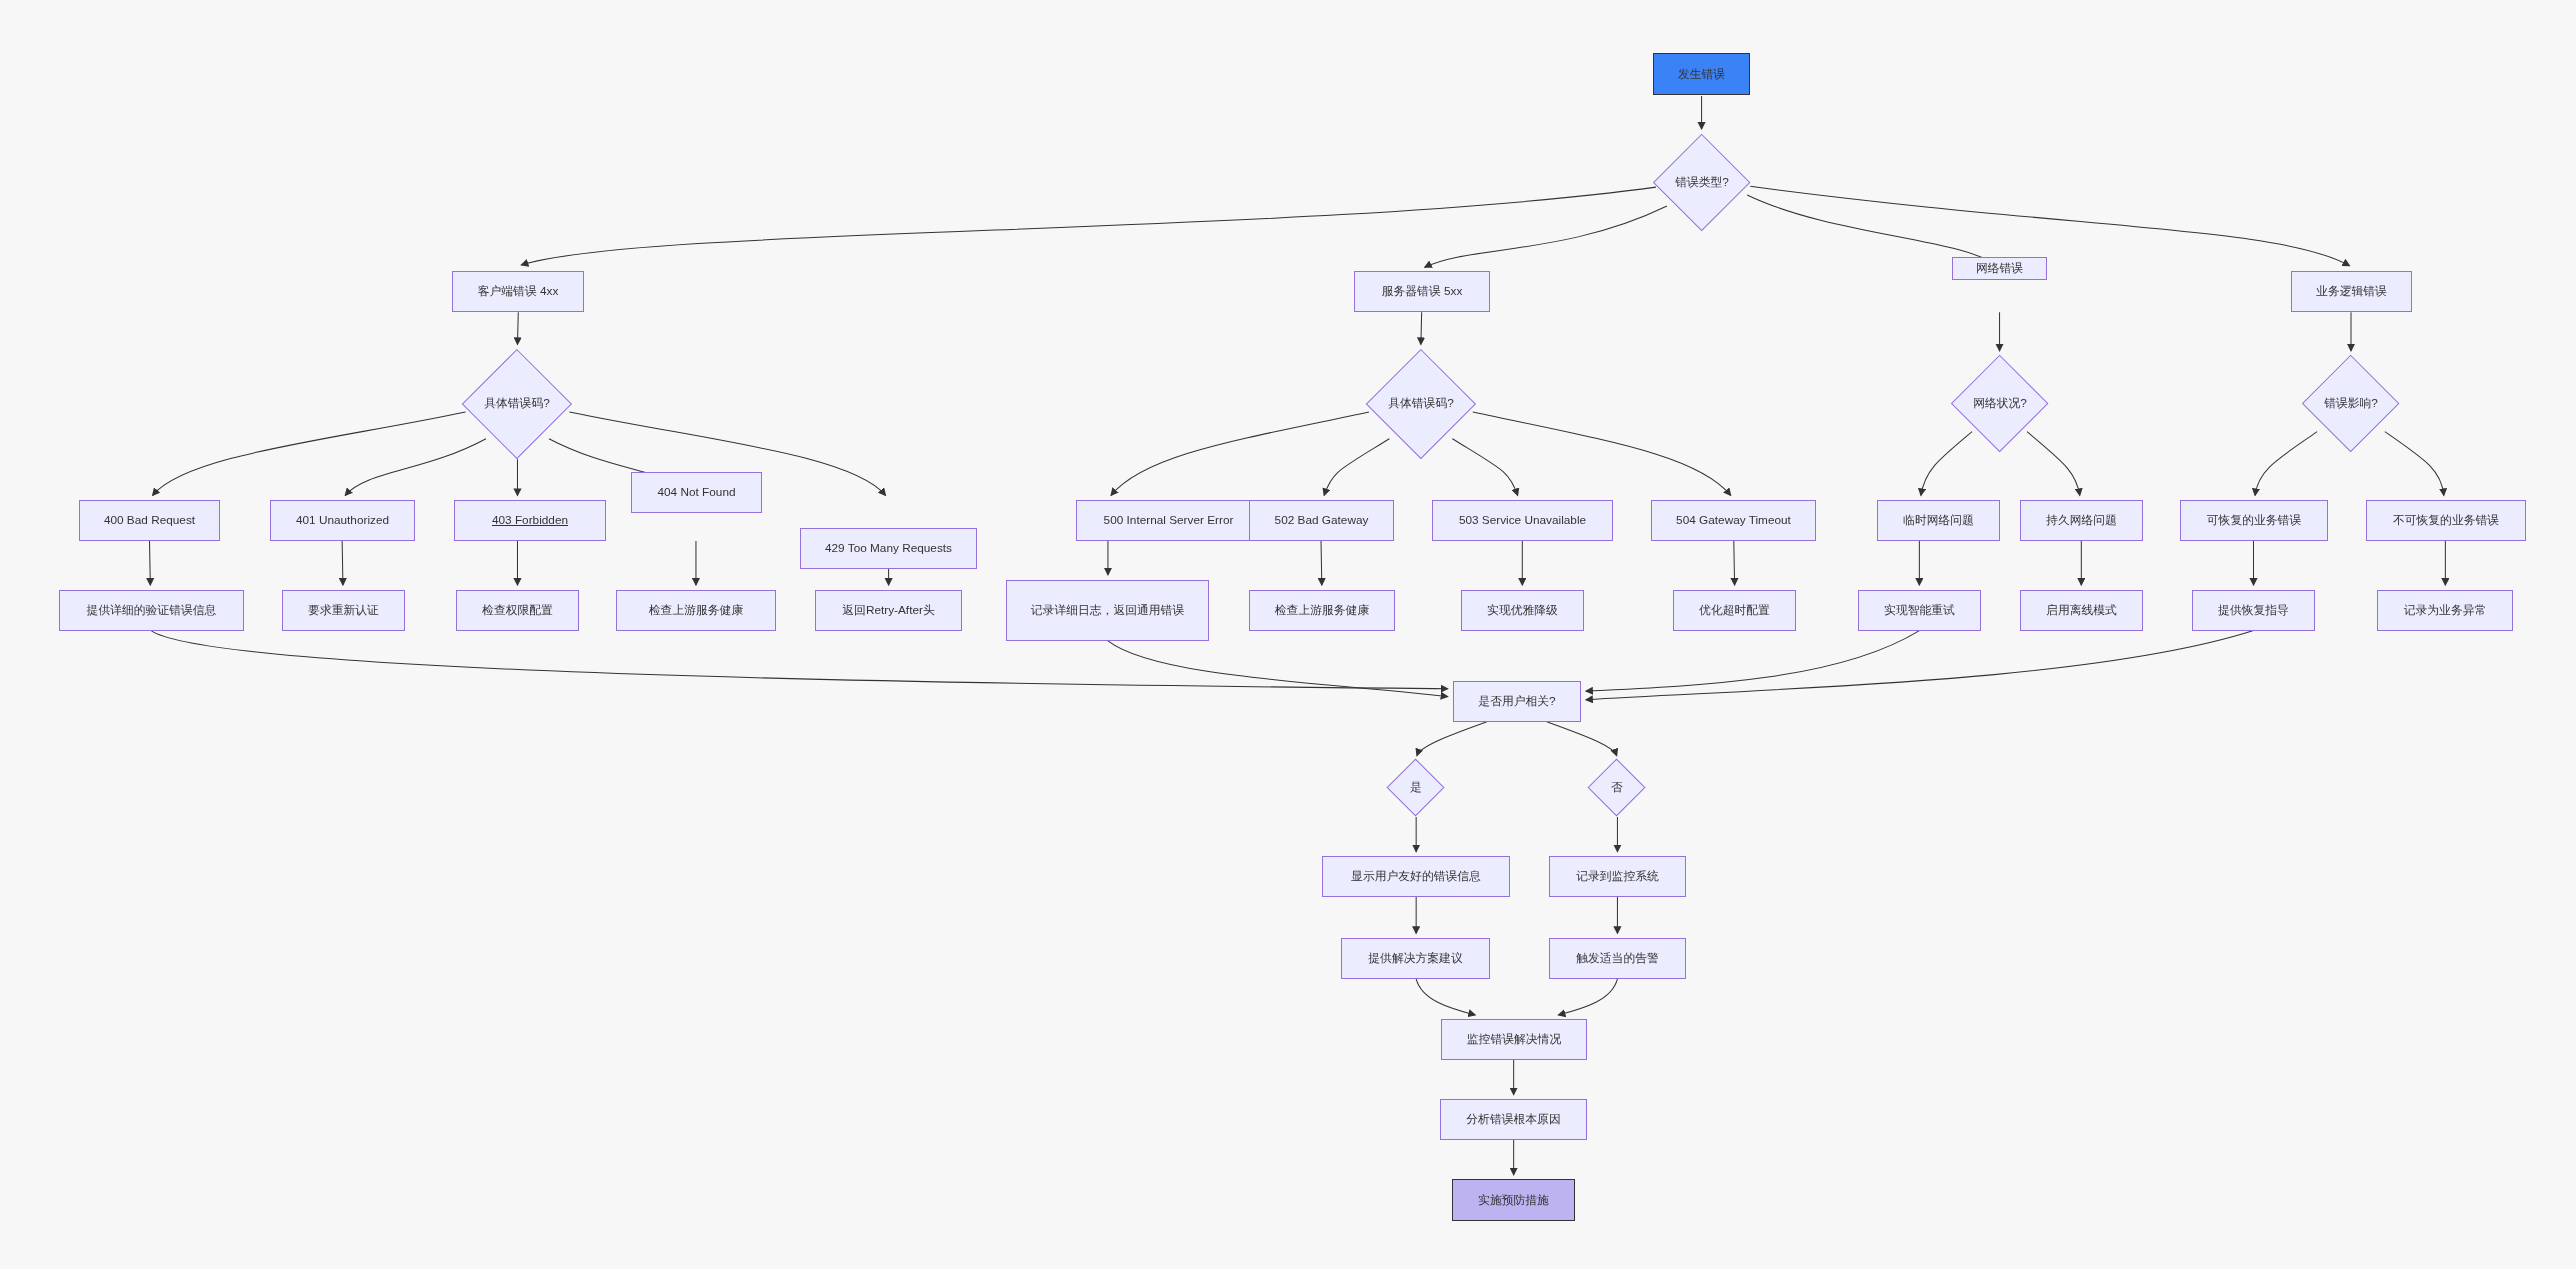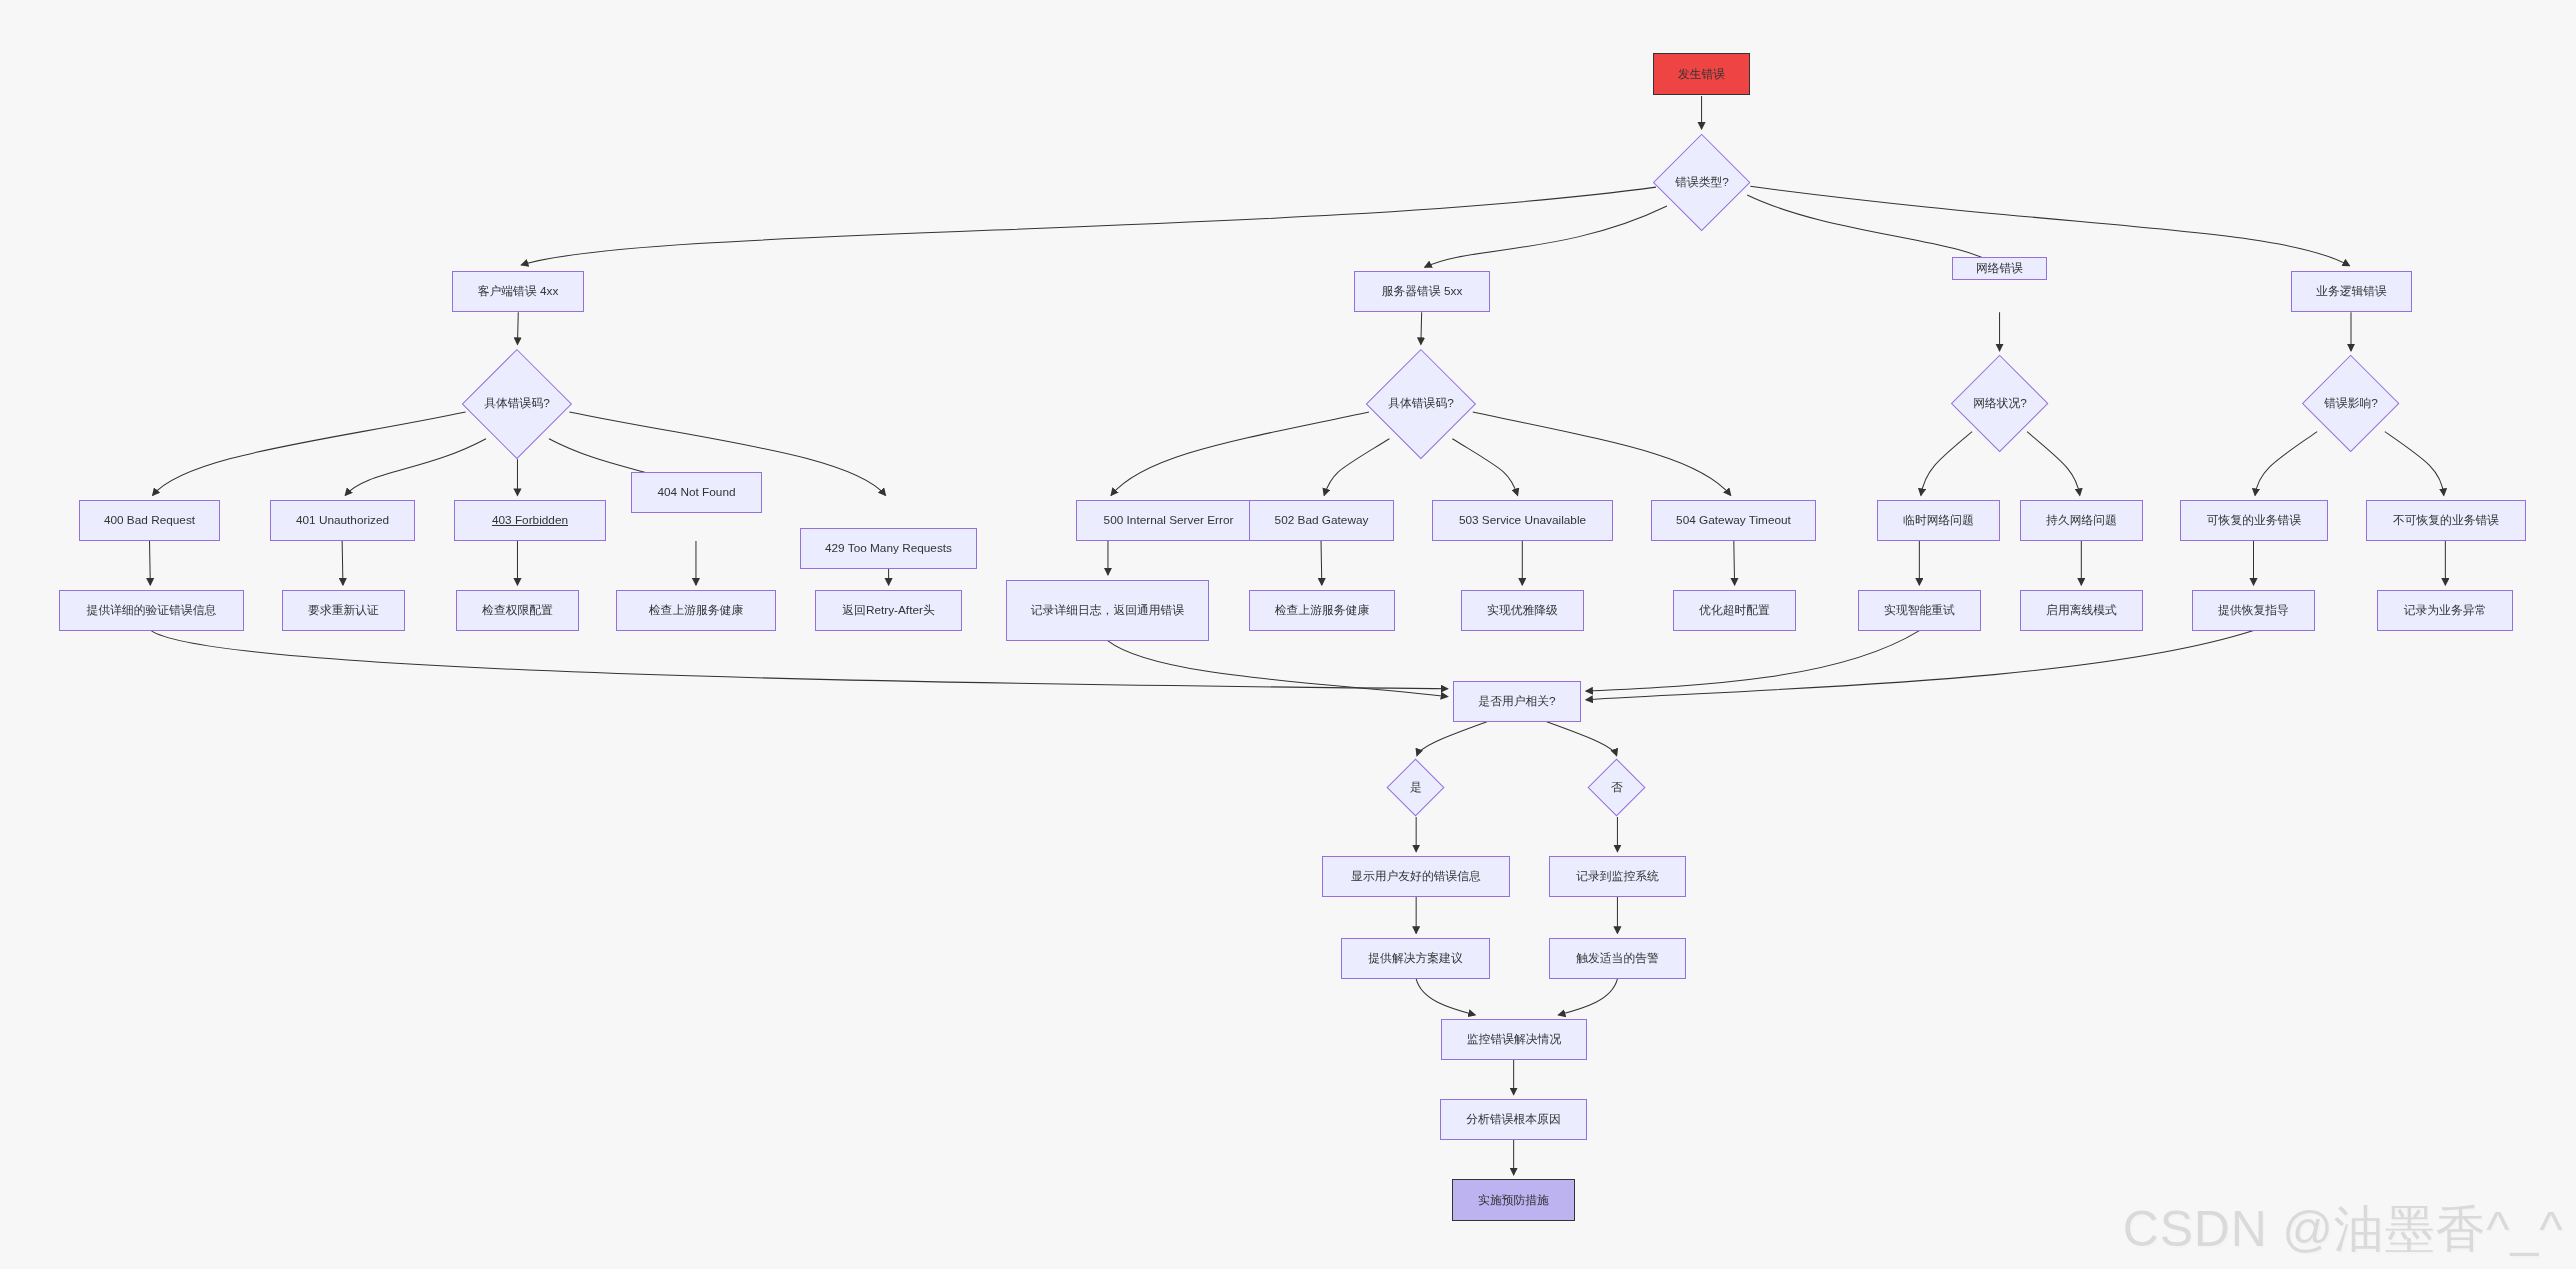--- a/index.html
+++ b/index.html
@@ -3,21 +3,21 @@
 <meta charset="utf-8">
 <style>
   html,body{margin:0;padding:0;}
   body{width:2576px;height:1269px;background:#f7f7f8;font-family:"Liberation Sans","DejaVu Sans",sans-serif;position:relative;overflow:hidden;}
   #canvas{position:absolute;left:0;top:0;width:2576px;height:1269px;}
   svg.edges{position:absolute;left:0;top:0;width:2576px;height:1269px;}
   svg.edges path.edge{fill:none;stroke:#333333;stroke-width:1.3px;}
   .node{position:absolute;display:flex;align-items:center;justify-content:center;
     background:#ECECFF;border:1.1px solid #9370DB;color:#333;font-size:11.8px;line-height:1.6;
     text-align:center;box-sizing:border-box;z-index:2;}
-  .node.start{background:#ef4444;border:1.6px solid #333333;}
+  .node.start{background:#3b82f6;border:1.6px solid #333333;}
   .node.end{background:#bcb3f0;border:1.6px solid #333333;}
   .diamond{position:absolute;z-index:2;}
   .diamond .shape{position:absolute;left:14.645%;top:14.645%;right:14.645%;bottom:14.645%;
     transform:rotate(45deg);background:#ECECFF;border:1.1px solid #9370DB;box-sizing:border-box;}
   .diamond .dlabel{position:absolute;left:-30%;right:-30%;top:0;bottom:0;display:flex;align-items:center;justify-content:center;
     color:#333;font-size:11.8px;text-align:center;}
   .watermark{position:absolute;right:12.6px;bottom:6.3px;font-size:50px;color:#dadada;
     text-shadow:1.6px 1.6px 0 #f4f4f4;letter-spacing:0.8px;z-index:1;}
 </style>
 </head>
@@ -73,21 +73,20 @@
       <path d="M1967,918 C2028,940,2052,950,2056,961" class="edge" marker-end="url(#arrow)"></path>
       <path d="M1801,1039 L1801,1083" class="edge" marker-end="url(#arrow)"></path>
       <path d="M2057,1039 L2057,1083" class="edge" marker-end="url(#arrow)"></path>
       <path d="M1801,1141 L1801,1187" class="edge" marker-end="url(#arrow)"></path>
       <path d="M2057,1141 L2057,1187" class="edge" marker-end="url(#arrow)"></path>
       <path d="M1801,1245 C1808,1272,1842,1282,1876,1291" class="edge" marker-end="url(#arrow)"></path>
       <path d="M2057,1245 C2050,1272,2016,1282,1982,1291" class="edge" marker-end="url(#arrow)"></path>
       <path d="M1925,1348 L1925,1392" class="edge" marker-end="url(#arrow)"></path>
       <path d="M1925,1450 L1925,1494" class="edge" marker-end="url(#arrow)"></path>
     </svg>
-  <div class="watermark">CSDN @油墨香^_^</div>
 <div class="node start" style="left: 1653px; top: 53px; width: 97px; height: 42px;">
       <span style="padding: 0px 9.4px;">发生错误</span>
     </div>
     <div class="node" style="left: 452px; top: 271px; width: 132px; height: 41px;">
       <span style="padding: 0px 9.4px;">客户端错误 4xx</span>
     </div>
     <div class="node" style="left: 1354px; top: 271px; width: 136px; height: 41px;">
       <span style="padding: 0px 9.4px;">服务器错误 5xx</span>
     </div>
     <div class="node" style="left: 1952px; top: 257px; width: 95px; height: 23px;">

